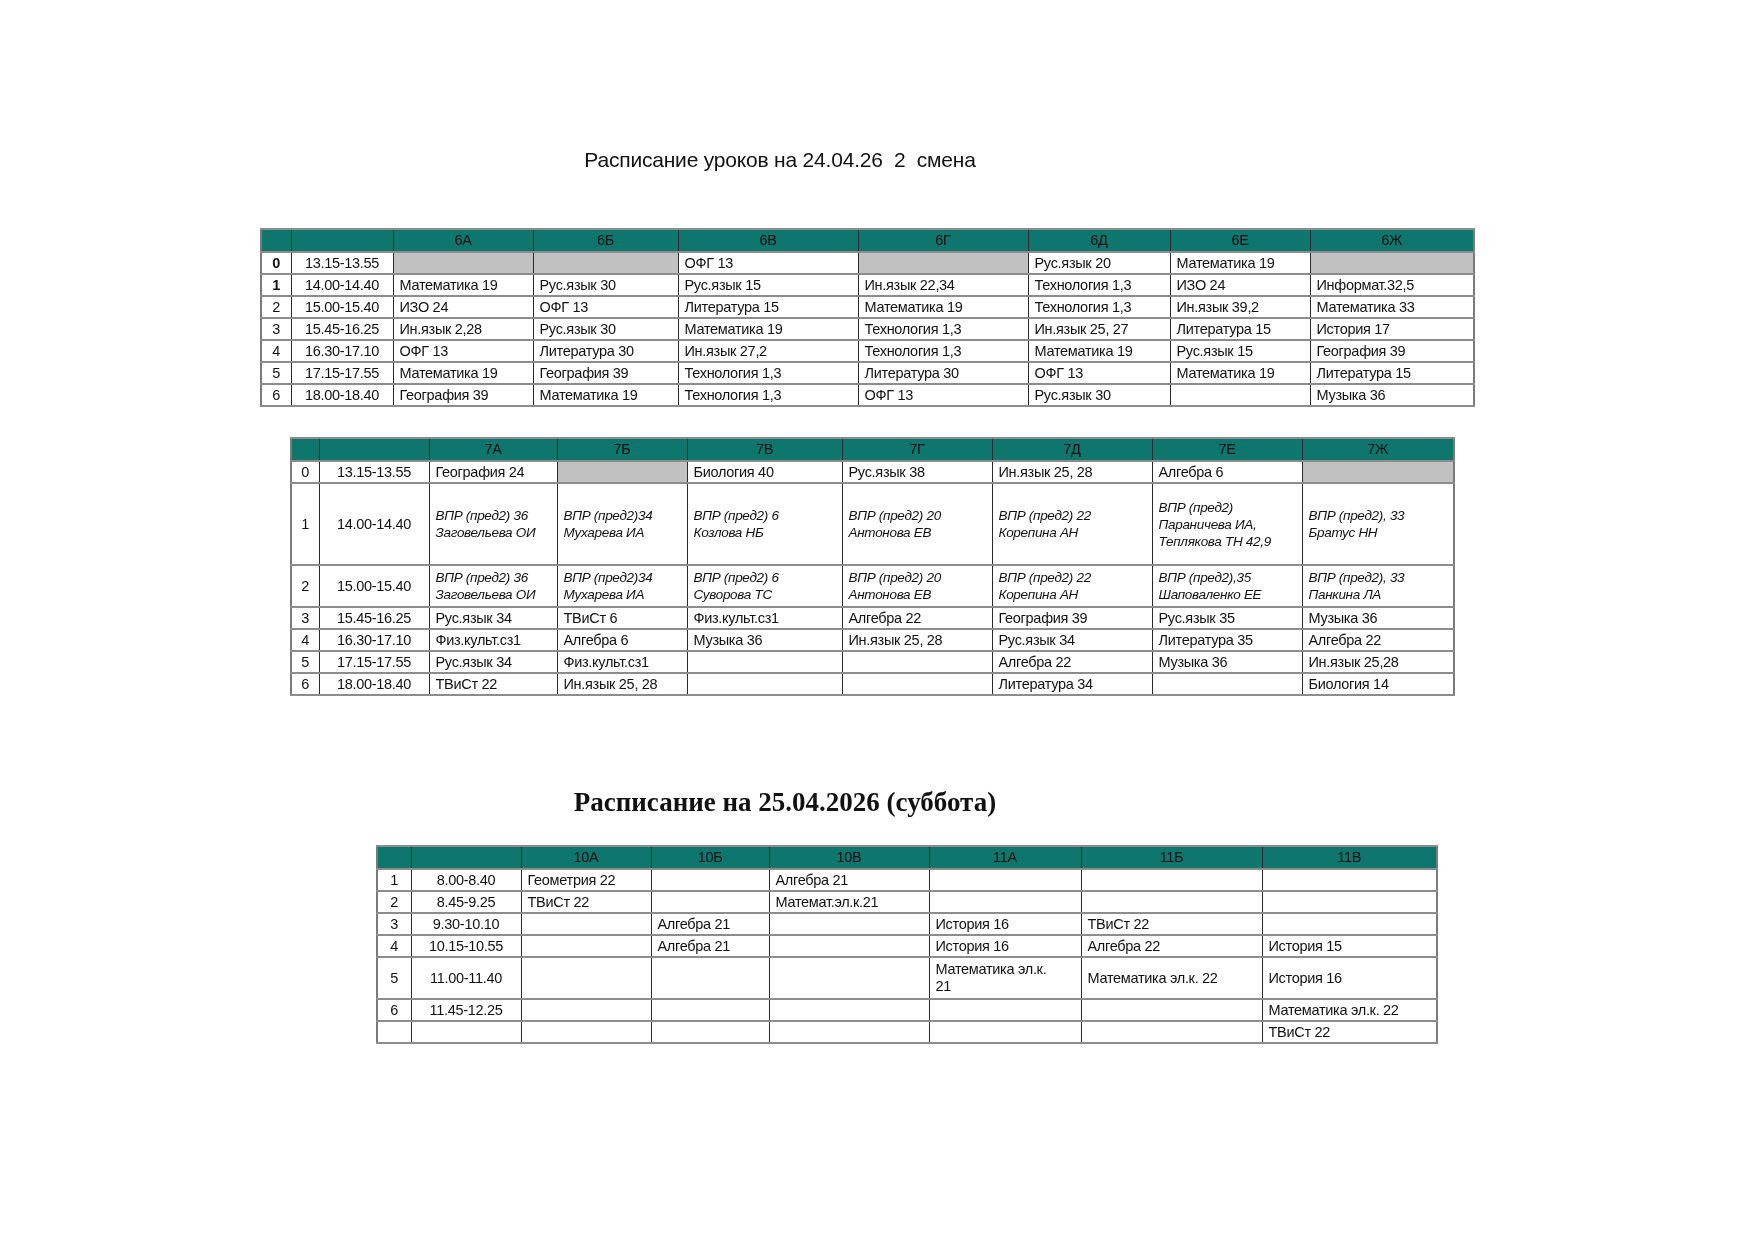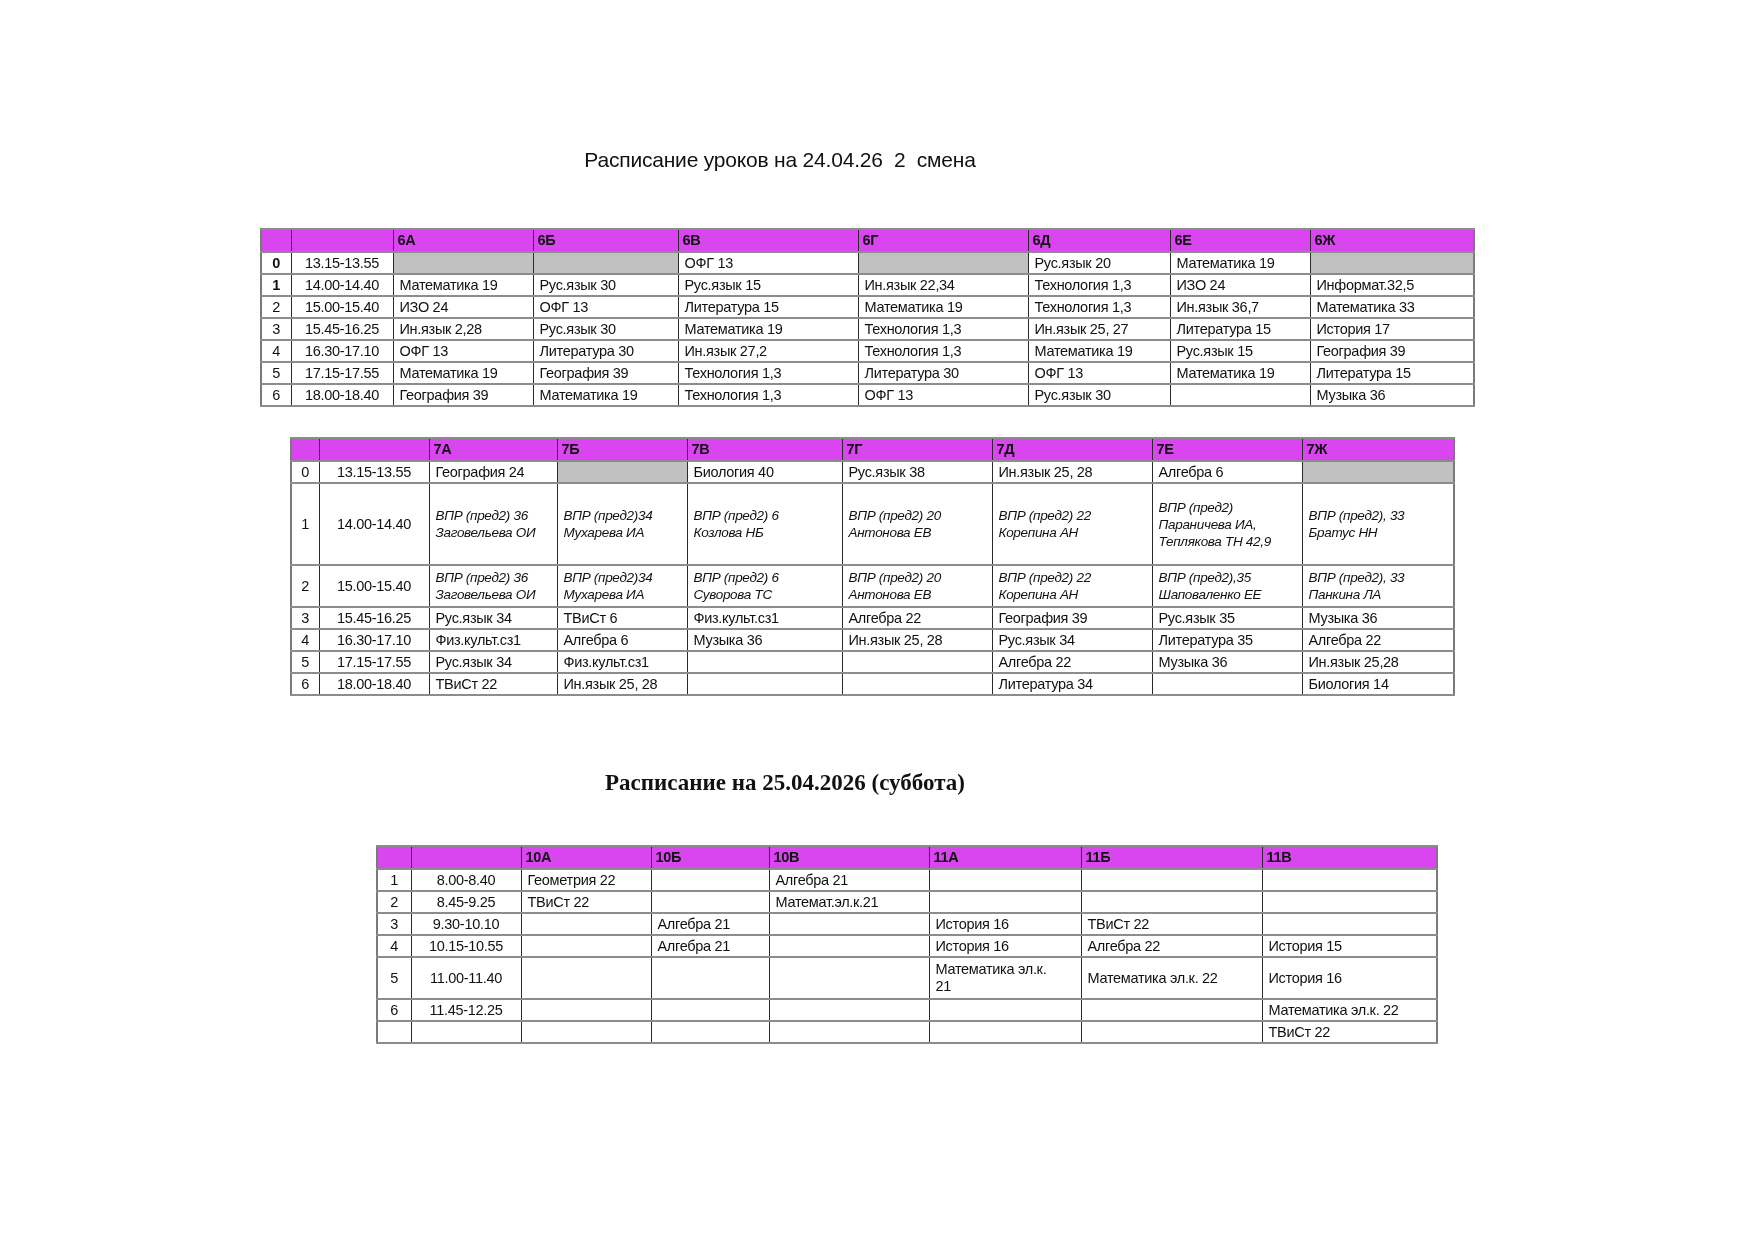--- a/index.html
+++ b/index.html
@@ -1,31 +1,31 @@
 <!DOCTYPE html>
 <html><head>
 <meta charset="utf-8">
 <style>
   html,body{margin:0;padding:0;background:#ffffff;}
   body{width:1755px;height:1241px;position:relative;font-family:"Liberation Sans",sans-serif;color:#111;}
   .title{position:absolute;text-align:center;white-space:pre;}
   #title-main{top:148px;left:340px;width:880px;font-size:21px;font-weight:normal;letter-spacing:-0.2px;}
-  #title-sat{top:770px;left:345px;width:880px;font-family:"Liberation Serif",serif;font-size:23px;font-weight:bold;}
+  #title-sat{top:787px;left:345px;width:880px;font-family:"Liberation Serif",serif;font-size:27px;font-weight:bold;}
   table.sched{position:absolute;border-collapse:collapse;table-layout:fixed;}
   #t6{left:260px;top:228px;}
   #t7{left:290px;top:437px;}
   #ts{left:348px;top:845px;margin-left:28px;}
   .sched th,.sched td{
     border-left:1px solid #2a2a2a;border-right:1px solid #2a2a2a;
     border-top:2px solid #8c8c8c;border-bottom:2px solid #8c8c8c;
     font-size:14.5px;letter-spacing:-0.3px;line-height:17px;
     height:18px;padding:1px 4px;vertical-align:middle;overflow:hidden;
   }
   .sched{border:2px solid #7a7a7a;}
-  .sched th{background:#d946ef;font-weight:bold;text-align:left;height:19px;}
+  .sched th{background:#0f766e;font-weight:normal;text-align:center;height:19px;}
   td.num{text-align:center;}
   td.num.b{font-weight:bold;}
   td.time{text-align:center;white-space:nowrap;}
   td.cell{text-align:left;padding-left:6px;white-space:nowrap;}
   td.gray{background:#c1c1c1;}
   td.it{font-style:italic;font-size:13.5px;}
   tr.h2 th,tr.h2 td{height:38px;}
   tr.h3 th,tr.h3 td{height:78px;}
   .vt{vertical-align:top;}
   .vb{vertical-align:bottom;padding-bottom:3px;}
@@ -123,21 +123,21 @@
         <td class="cell">
           <div>Литература 15</div>
         </td>
         <td class="cell">
           <div>Математика 19</div>
         </td>
         <td class="cell">
           <div>Технология 1,3</div>
         </td>
         <td class="cell">
-          <div>Ин.язык 36,7</div>
+          <div>Ин.язык 39,2</div>
         </td>
         <td class="cell">
           <div>Математика 33</div>
         </td>
       </tr>
       <tr>
         <td class="num">3</td>
         <td class="time">15.45-16.25</td>
         <td class="cell">
           <div>Ин.язык 2,28</div>

